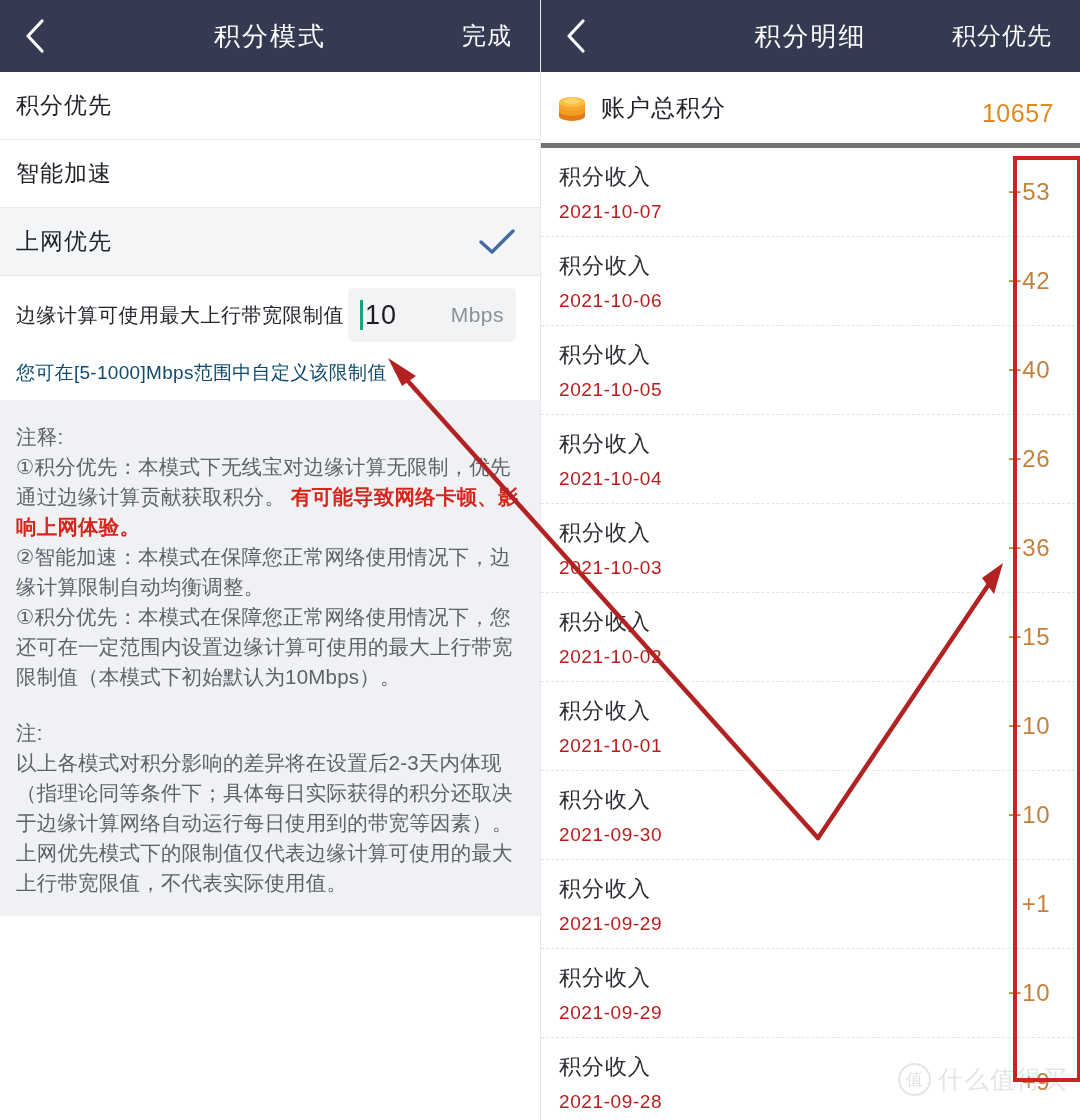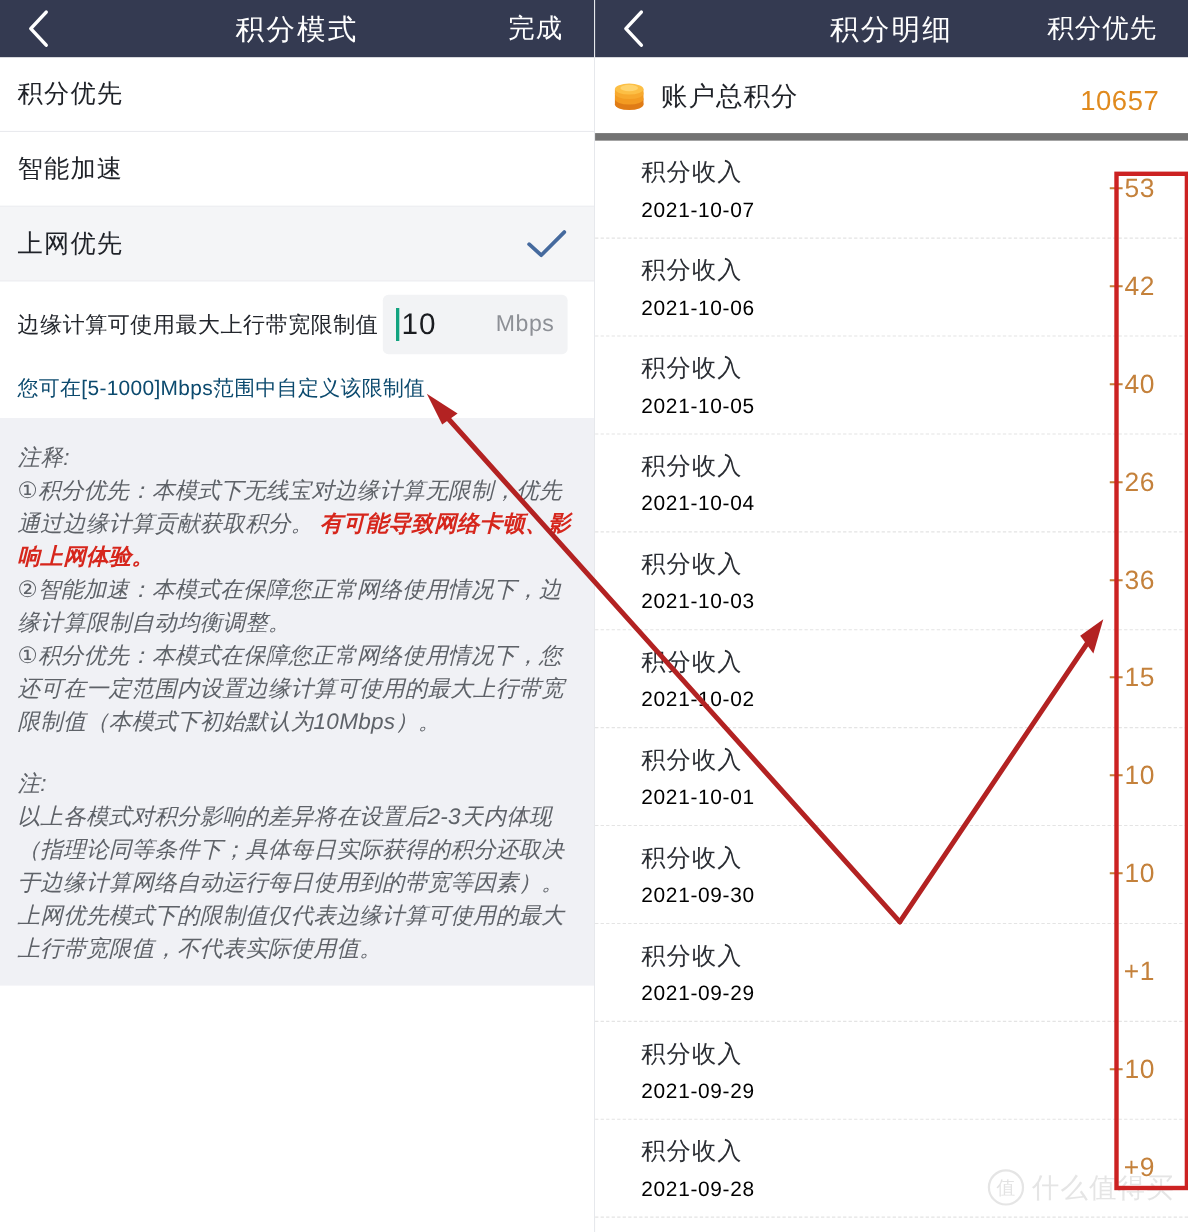--- a/index.html
+++ b/index.html
@@ -29,21 +29,21 @@
     overflow: hidden;
     background: #ffffff;
   }
   .panel-right {
     border-left: 1px solid #e6e8ec;
     box-sizing: border-box;
   }
 
   
   .navbar {
-    height: 52px;
+    height: 72px;
     background: #343a51;
     display: flex;
     align-items: center;
     position: relative;
     box-sizing: border-box;
   }
   .nav-back {
     width: 70px;
     height: 72px;
     display: flex;
@@ -149,21 +149,20 @@
     color: #0c4a6e;
     letter-spacing: 0.3px;
     background: #ffffff;
   }
 
   
   .notes {
     background: #f0f1f5;
     padding: 22px 16px 18px 16px;
     box-sizing: border-box;
-    font-style: italic;
   }
   .notes p {
     margin: 0;
     font-size: 20.5px;
     line-height: 30px;
     color: #5e6268;
     letter-spacing: 0.2px;
   }
   .notes .emph {
     color: #d6261c;
@@ -173,21 +172,21 @@
     height: 26px;
   }
 
   
   .total-row {
     height: 76px;
     display: flex;
     align-items: center;
     padding: 0 26px 0 14px;
     box-sizing: border-box;
-    border-bottom: 7px solid #737373;
+    border-bottom: 5px solid #737373;
     background: #ffffff;
   }
   .coin-icon {
     width: 34px;
     height: 34px;
     margin-right: 12px;
     flex: 0 0 auto;
   }
   .total-label {
     font-size: 24px;
@@ -205,29 +204,29 @@
   .points-list { background: #ffffff; }
   .point-row {
     height: 89px;
     display: flex;
     align-items: center;
     padding: 0 30px 0 18px;
     box-sizing: border-box;
     border-bottom: 1px dashed #e4e4e4;
     position: relative;
   }
-  .point-texts { display: flex; flex-direction: column; gap: 9px; margin-left: 24px; }
+  .point-texts { display: flex; flex-direction: column; gap: 9px; }
   .point-title {
     font-size: 22px;
     color: #2a2d33;
     letter-spacing: 1px;
   }
   .point-date {
     font-size: 19px;
-    color: #000000;
+    color: #b91c1c;
     letter-spacing: 0.6px;
   }
   .point-amount {
     margin-left: auto;
     font-size: 24px;
     color: #c4813b;
     letter-spacing: 0.5px;
   }
 
   

